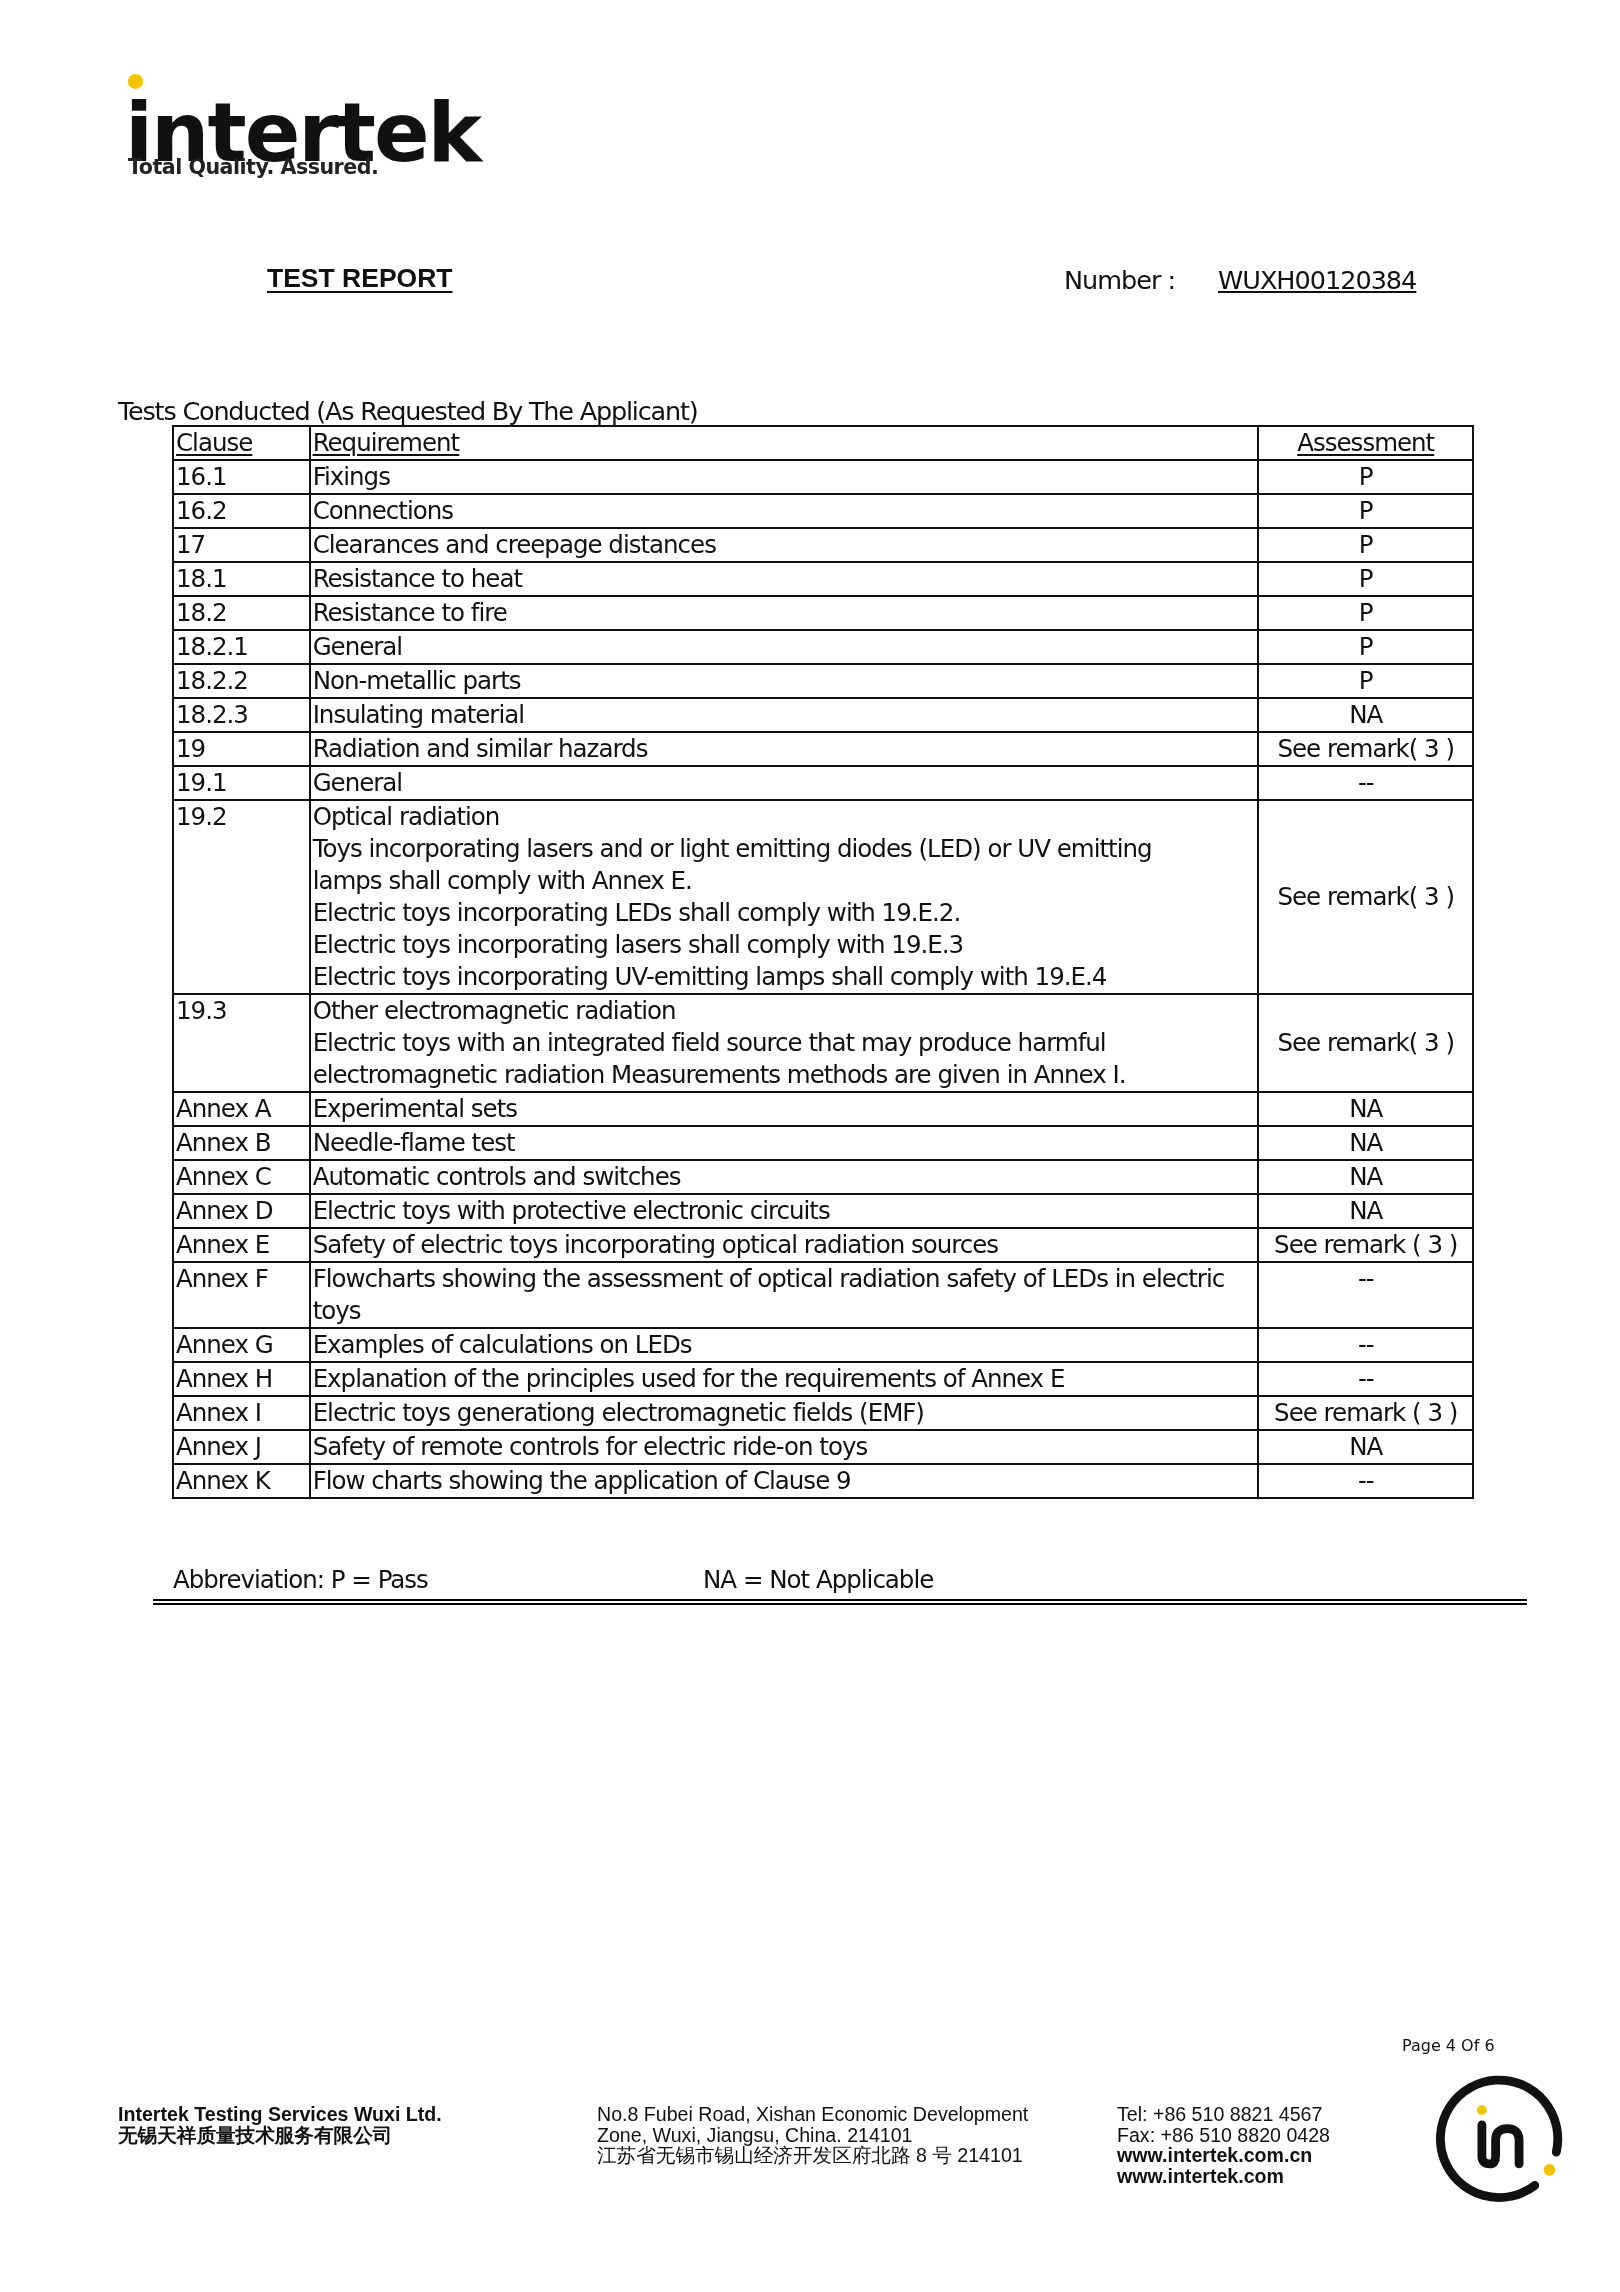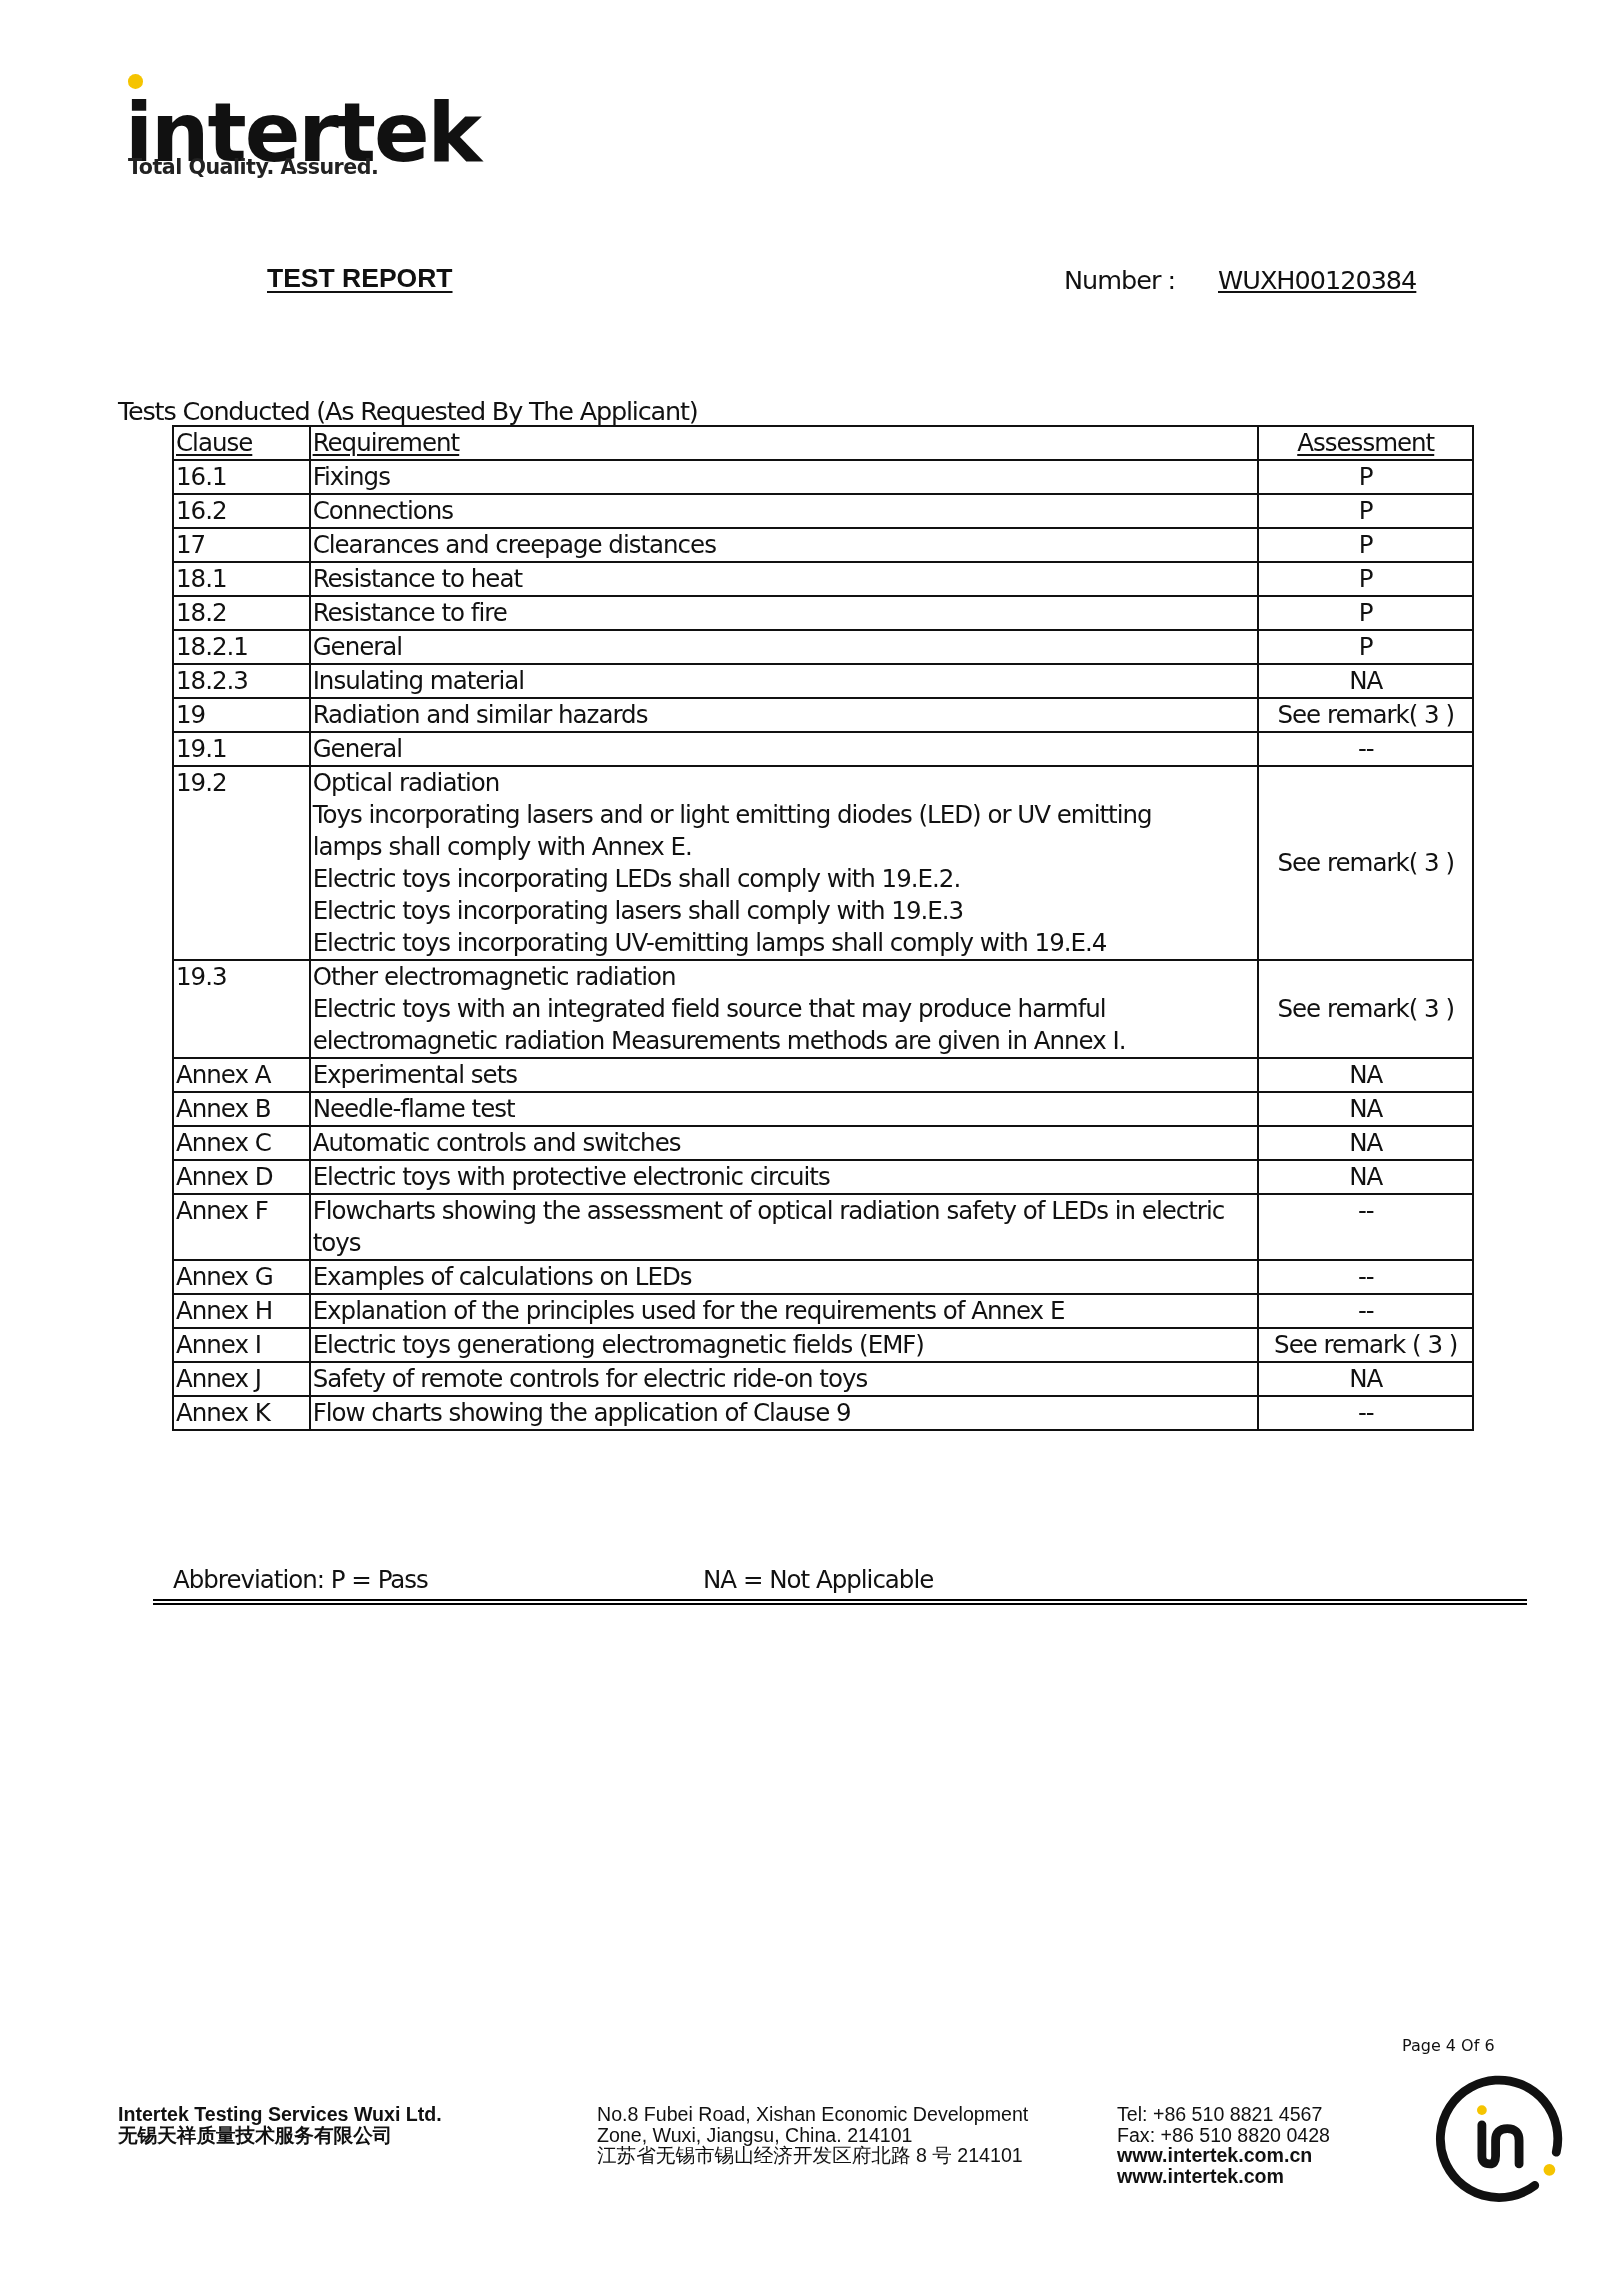--- a/index.html
+++ b/index.html
@@ -110,20 +110,27 @@
         <td class="c-assess">P</td>
       </tr>
       <tr>
         <td class="c-clause">18.2.1</td>
         <td class="c-req">
           <span class="req-line">General</span>
         </td>
         <td class="c-assess">P</td>
       </tr>
       <tr>
+        <td class="c-clause">18.2.2</td>
+        <td class="c-req">
+          <span class="req-line">Non-metallic parts</span>
+        </td>
+        <td class="c-assess">P</td>
+      </tr>
+      <tr>
         <td class="c-clause">18.2.3</td>
         <td class="c-req">
           <span class="req-line">Insulating material</span>
         </td>
         <td class="c-assess">NA</td>
       </tr>
       <tr>
         <td class="c-clause">19</td>
         <td class="c-req">
           <span class="req-line">Radiation and similar hazards</span>
@@ -178,20 +185,27 @@
           <span class="req-line">Automatic controls and switches</span>
         </td>
         <td class="c-assess">NA</td>
       </tr>
       <tr>
         <td class="c-clause">Annex D</td>
         <td class="c-req">
           <span class="req-line">Electric toys with protective electronic circuits</span>
         </td>
         <td class="c-assess">NA</td>
+      </tr>
+      <tr>
+        <td class="c-clause">Annex E</td>
+        <td class="c-req">
+          <span class="req-line">Safety of electric toys incorporating optical radiation sources</span>
+        </td>
+        <td class="c-assess">See remark ( 3 )</td>
       </tr>
       <tr>
         <td class="c-clause">Annex F</td>
         <td class="c-req">
           <span class="req-line">Flowcharts showing the assessment of optical radiation safety of LEDs in electric</span>
           <span class="req-line">toys</span>
         </td>
         <td class="c-assess">--</td>
       </tr>
       <tr>

